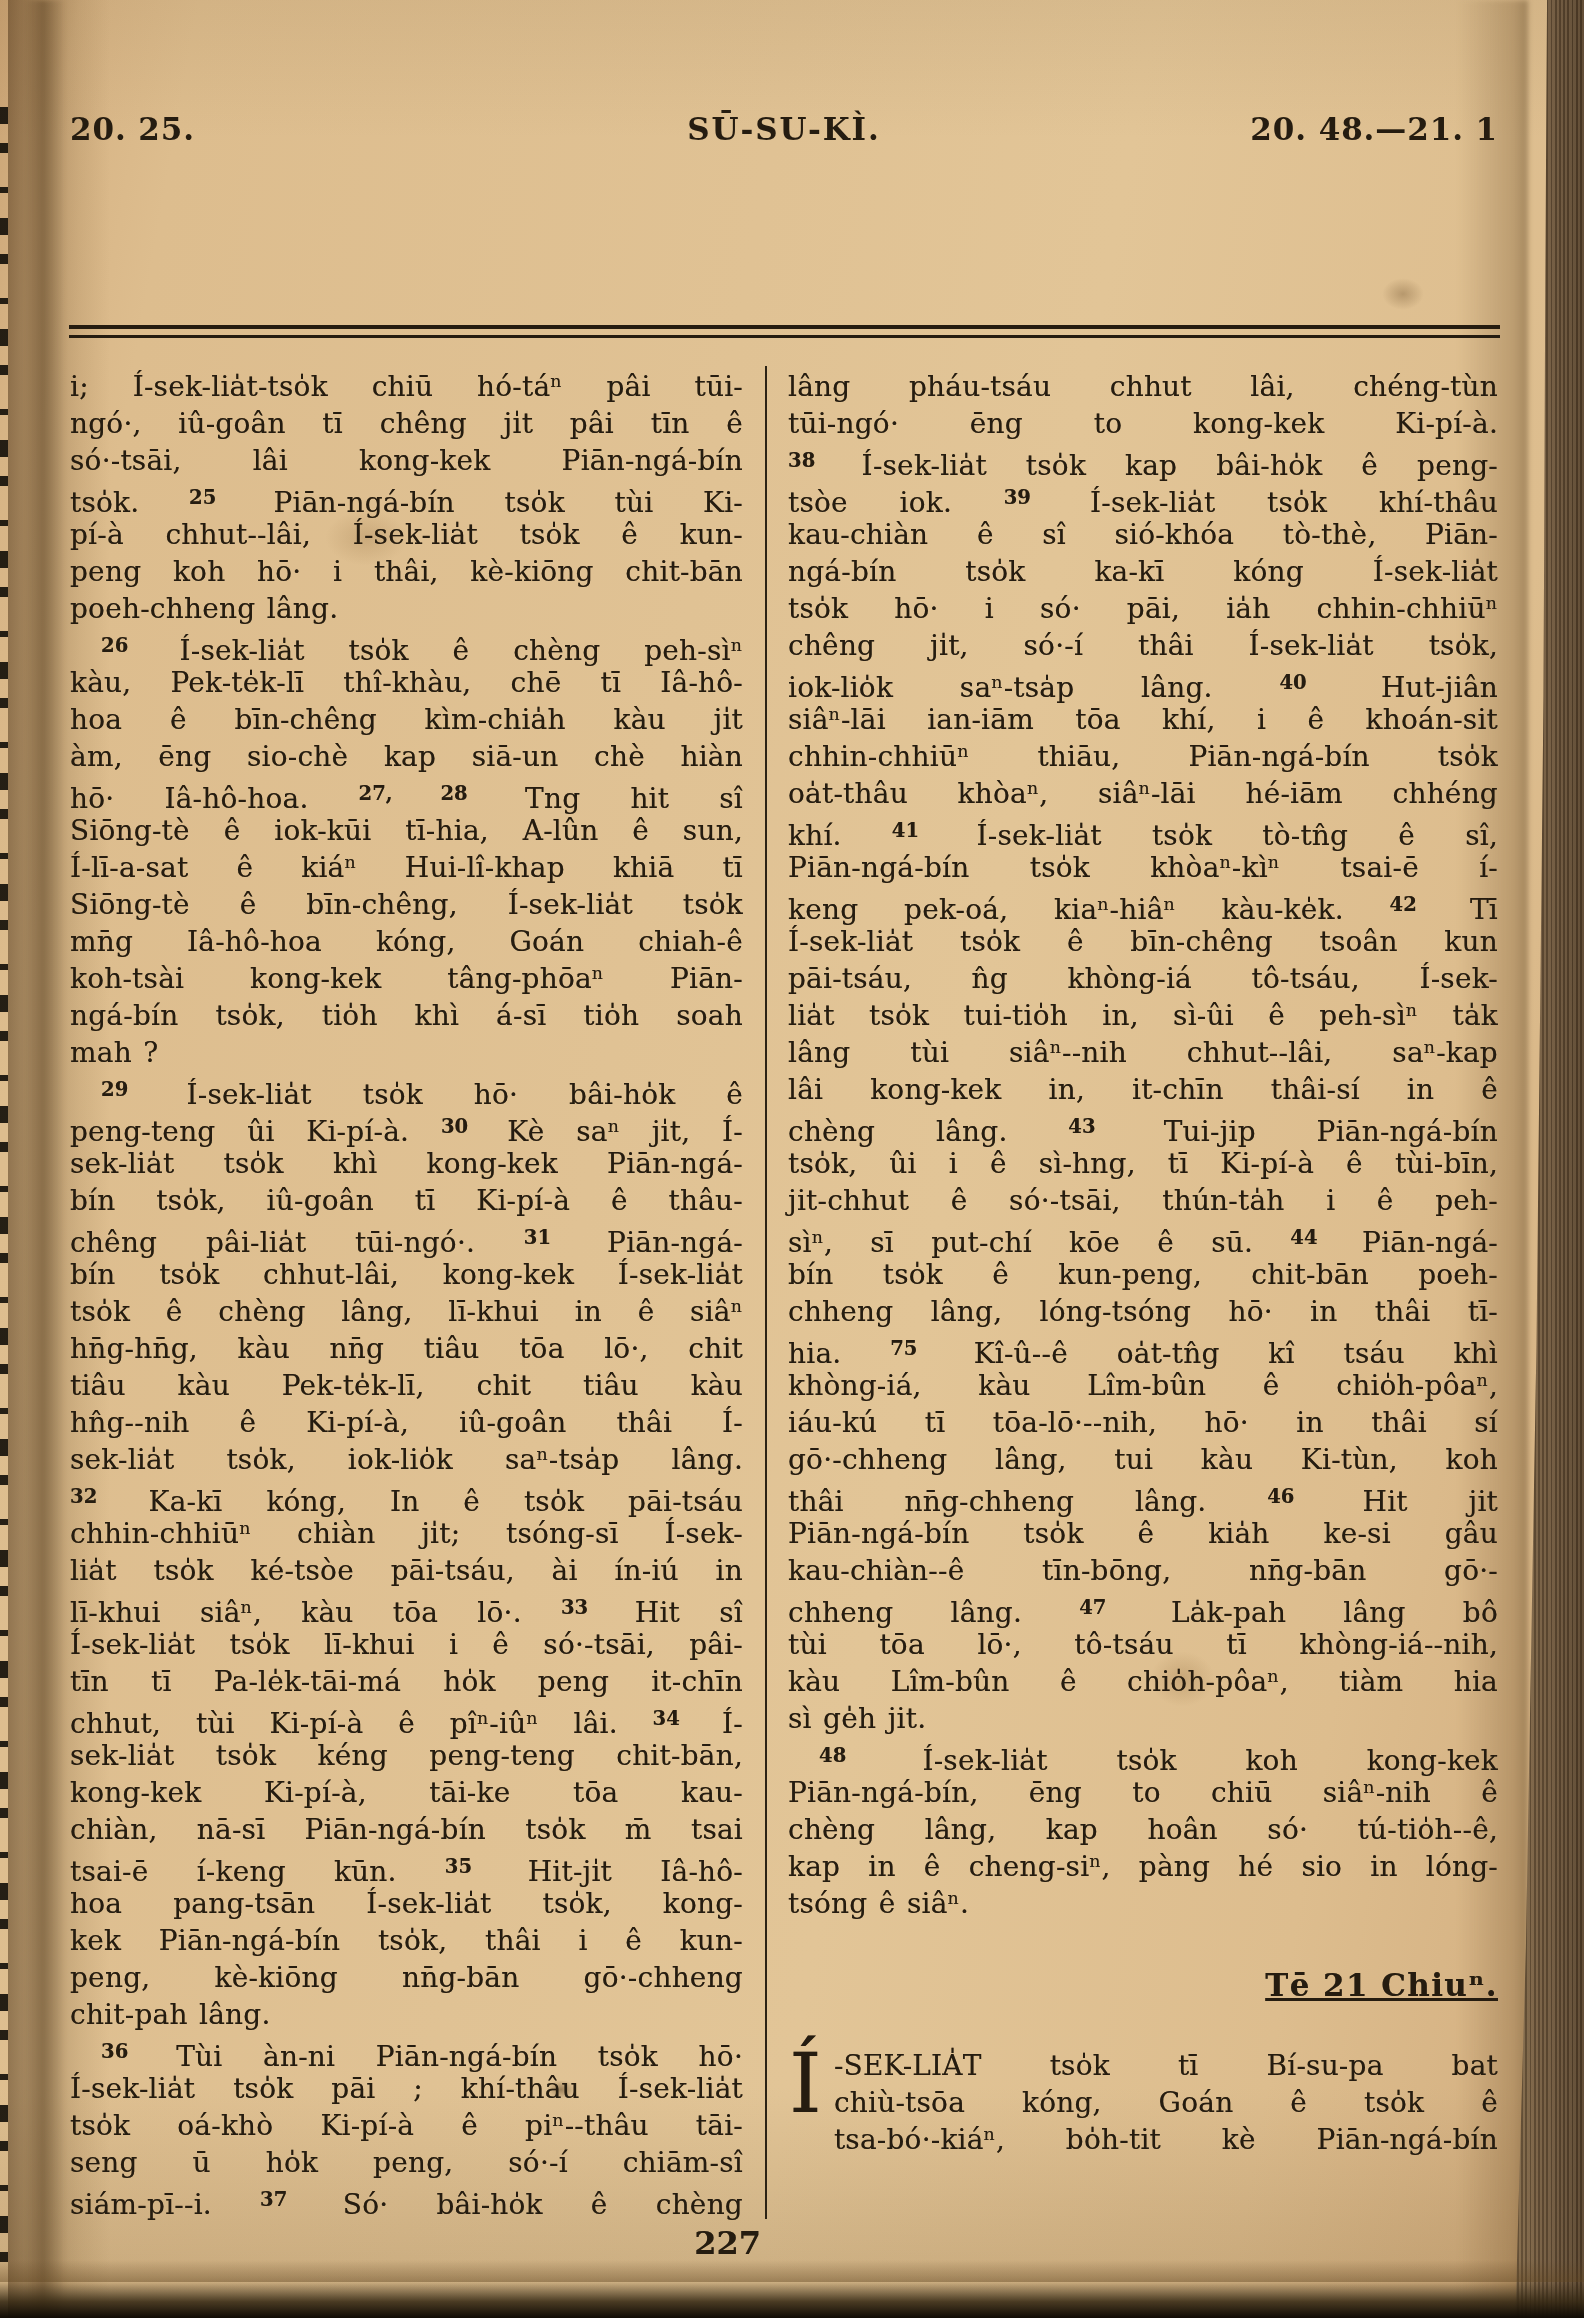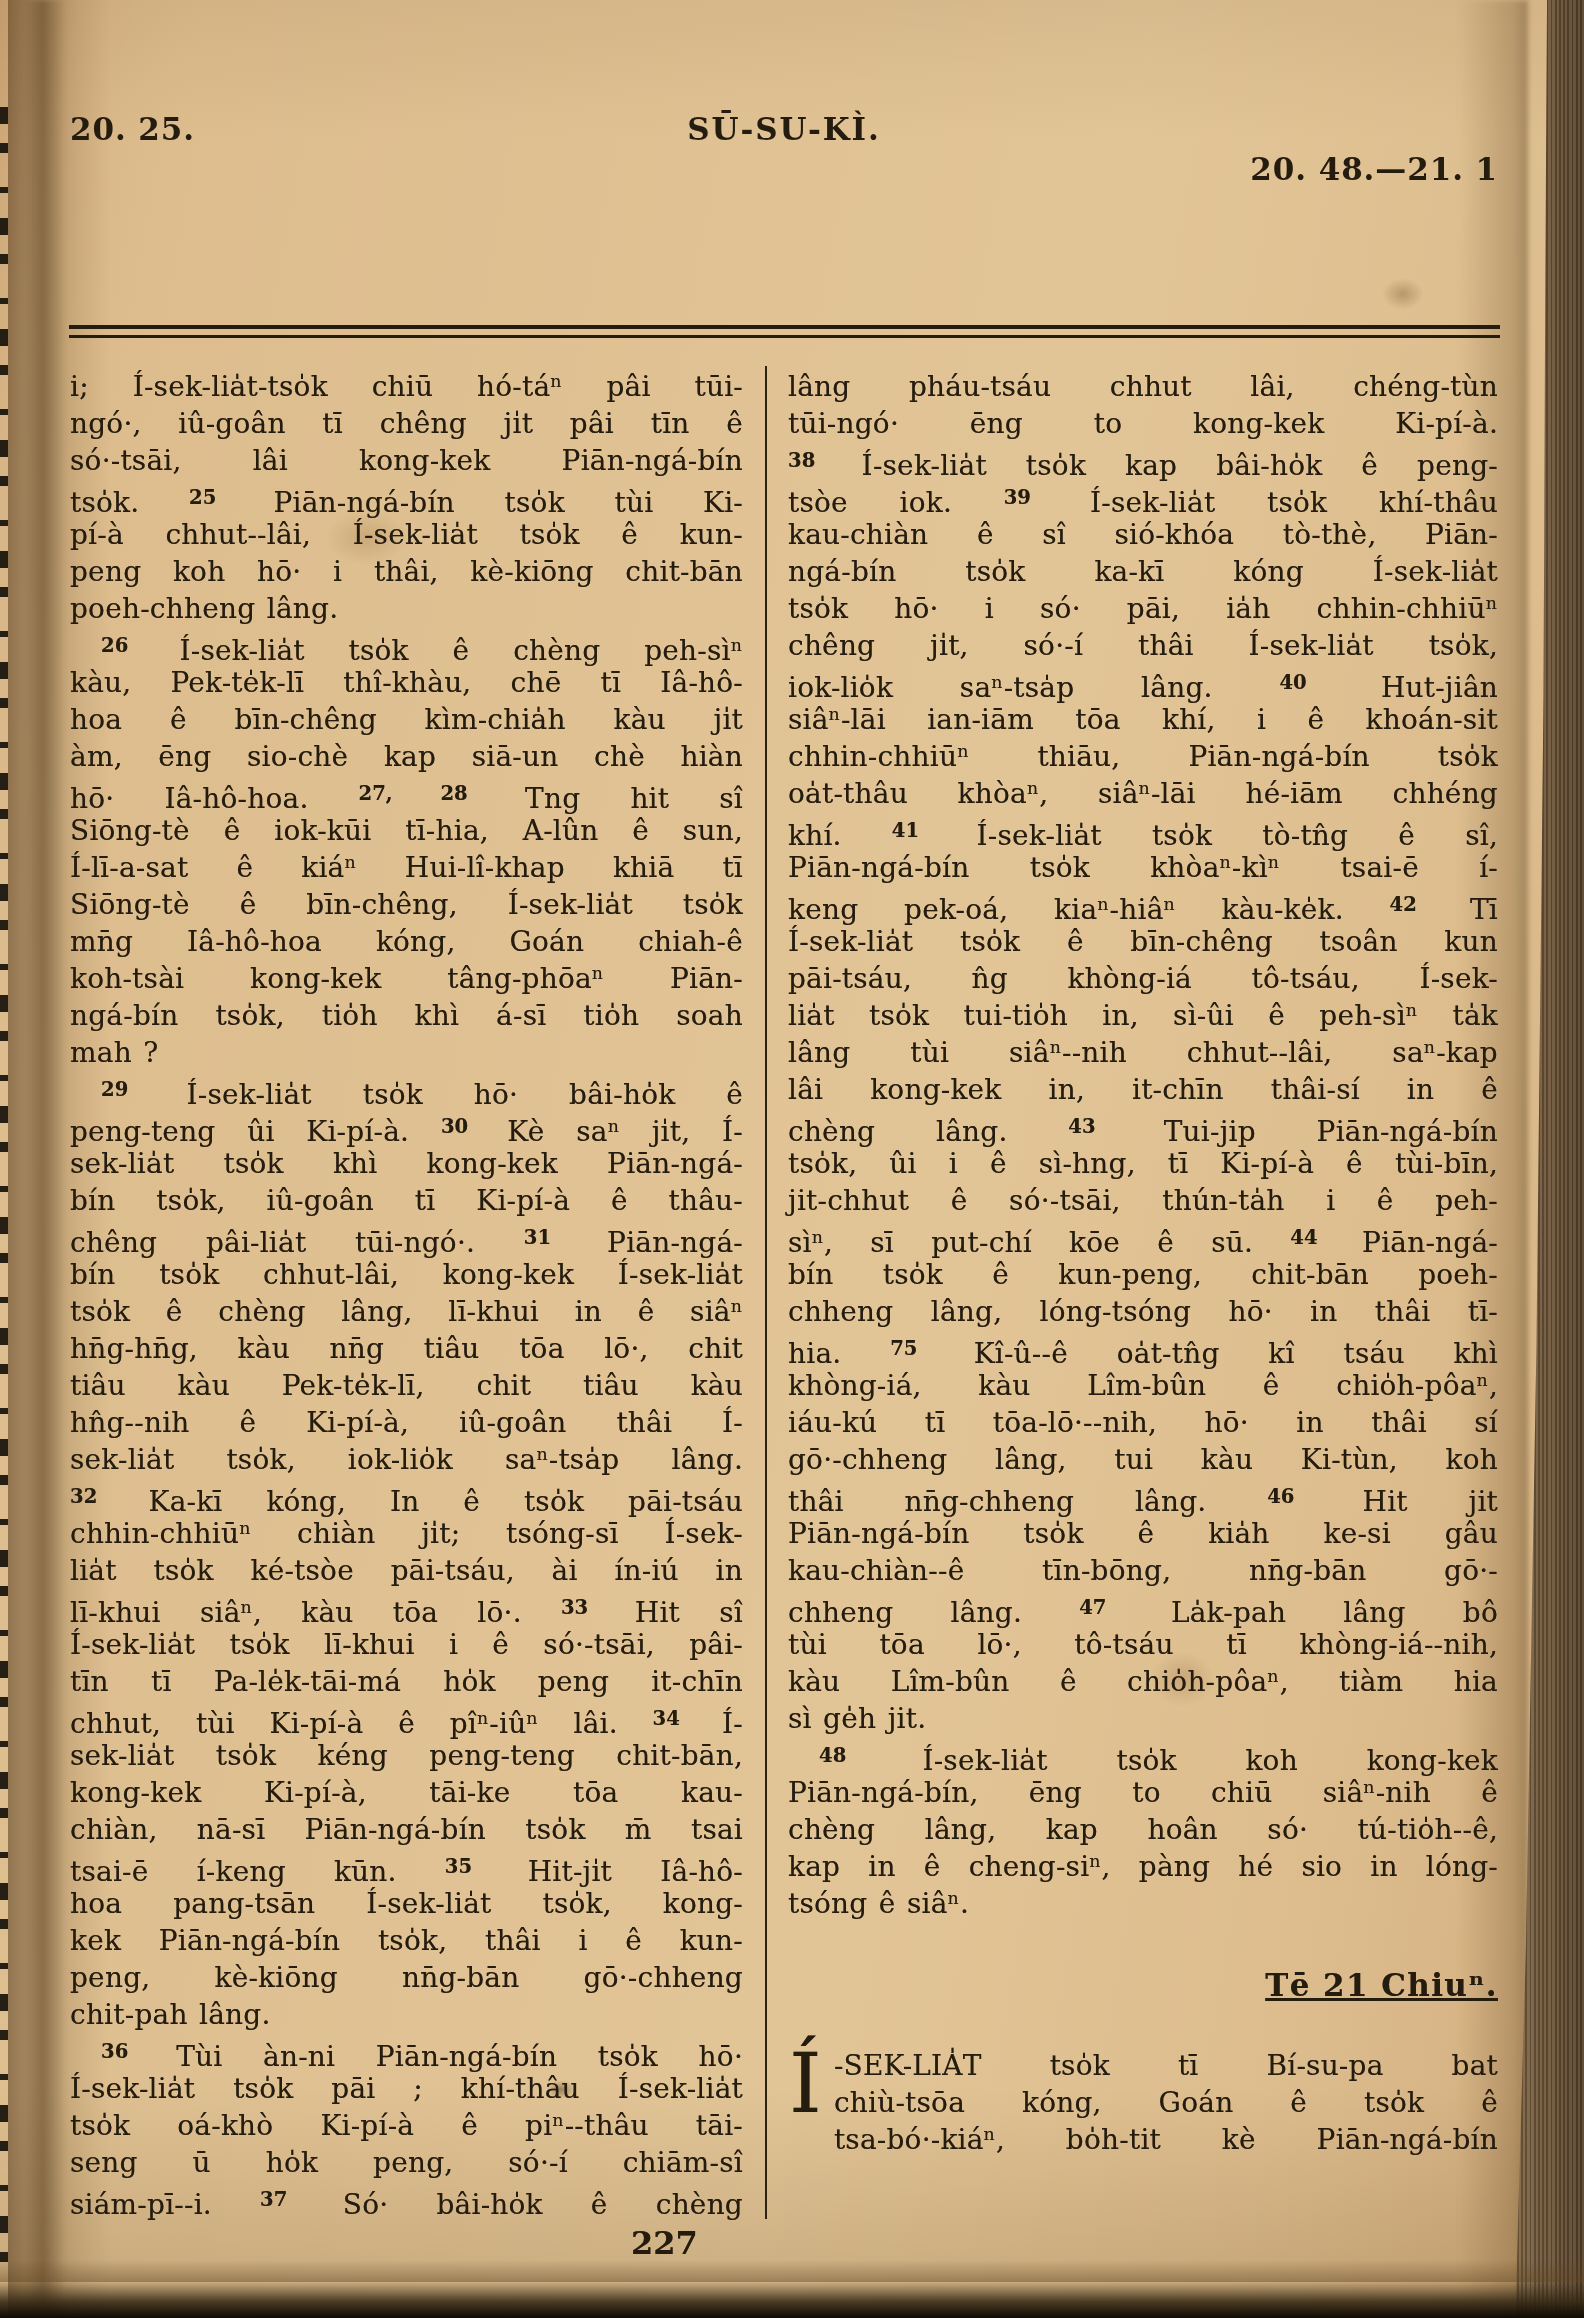--- a/index.html
+++ b/index.html
@@ -36,41 +36,41 @@
   .stain.s2{left:1150px;top:1651px;width:65px;height:56px;background:radial-gradient(ellipse,rgba(130,92,45,.25),transparent 70%);}
   .stain.s3{left:1382px;top:278px;width:42px;height:32px;background:radial-gradient(ellipse,rgba(90,60,25,.30),transparent 70%);}
   .stain.s4{left:547px;top:2080px;width:28px;height:18.5px;background:radial-gradient(ellipse,rgba(70,45,18,.45),transparent 70%);}
 
   
   .content{position:absolute;inset:0;z-index:2;}
   .running-head{position:absolute;left:70px;top:108px;width:1428px;height:42px;
     font-weight:700;font-size:31px;line-height:42px;letter-spacing:0.9px;}
   .running-head .left-ref{position:absolute;left:0;}
   .running-head .title{position:absolute;left:50%;transform:translateX(-50%);letter-spacing:1.9px;}
-  .running-head .right-ref{position:absolute;right:0;margin-top:40px;}
+  .running-head .right-ref{position:absolute;right:0;}
   .double-rule{position:absolute;left:69px;top:325px;width:1431px;border-top:4.2px solid var(--ink);}
   .double-rule::after{content:"";display:block;margin-top:6px;height:3.2px;background:var(--ink);}
   .column-divider{position:absolute;left:765px;top:366px;width:2.3px;height:1853px;background:#2c2315;}
 
   .col{position:absolute;top:368px;}
   .col.left{left:70px;width:673px;}
   .col.right{left:788px;width:710px;}
   .line{height:37px;line-height:37px;font-size:28px;white-space:nowrap;
     text-align:justify;text-align-last:justify;word-spacing:2.3px;letter-spacing:0.2px;
     text-shadow:0 0 0.5px rgba(45,34,16,.55);}
   .line.end{text-align-last:left;}
   .line.indent{text-indent:31px;}
   sup.verse{font-weight:700;font-size:.70em;vertical-align:.40em;margin-right:7.4px;letter-spacing:0;}
 
   .chapter-heading{text-align:right;font-weight:700;font-size:31px;line-height:37px;
     margin-top:45px;margin-bottom:43px;letter-spacing:1.4px;text-shadow:0 0 0.5px rgba(45,34,16,.55);text-decoration:underline;}
   .drop-paragraph{position:relative;}
   .dropcap{float:left;font-size:83px;line-height:70px;height:73px;margin:1.9px 12px 0 0.9px;
     text-shadow:0 0 0.5px rgba(45,34,16,.55);}
-  .page-number{position:absolute;left:631px;top:2224px;width:130px;text-align:left;
+  .page-number{position:absolute;left:631px;top:2224px;width:130px;text-align:right;
     font-weight:700;font-size:32px;text-shadow:0 0 0.5px rgba(45,34,16,.55);}
 </style>
 </head>
 <body>
 
 <div class="page"></div>
 
 <div class="gutter-shadow"></div>
 <div class="gutter-crease"></div>
 <div class="gutter-marks"></div>

